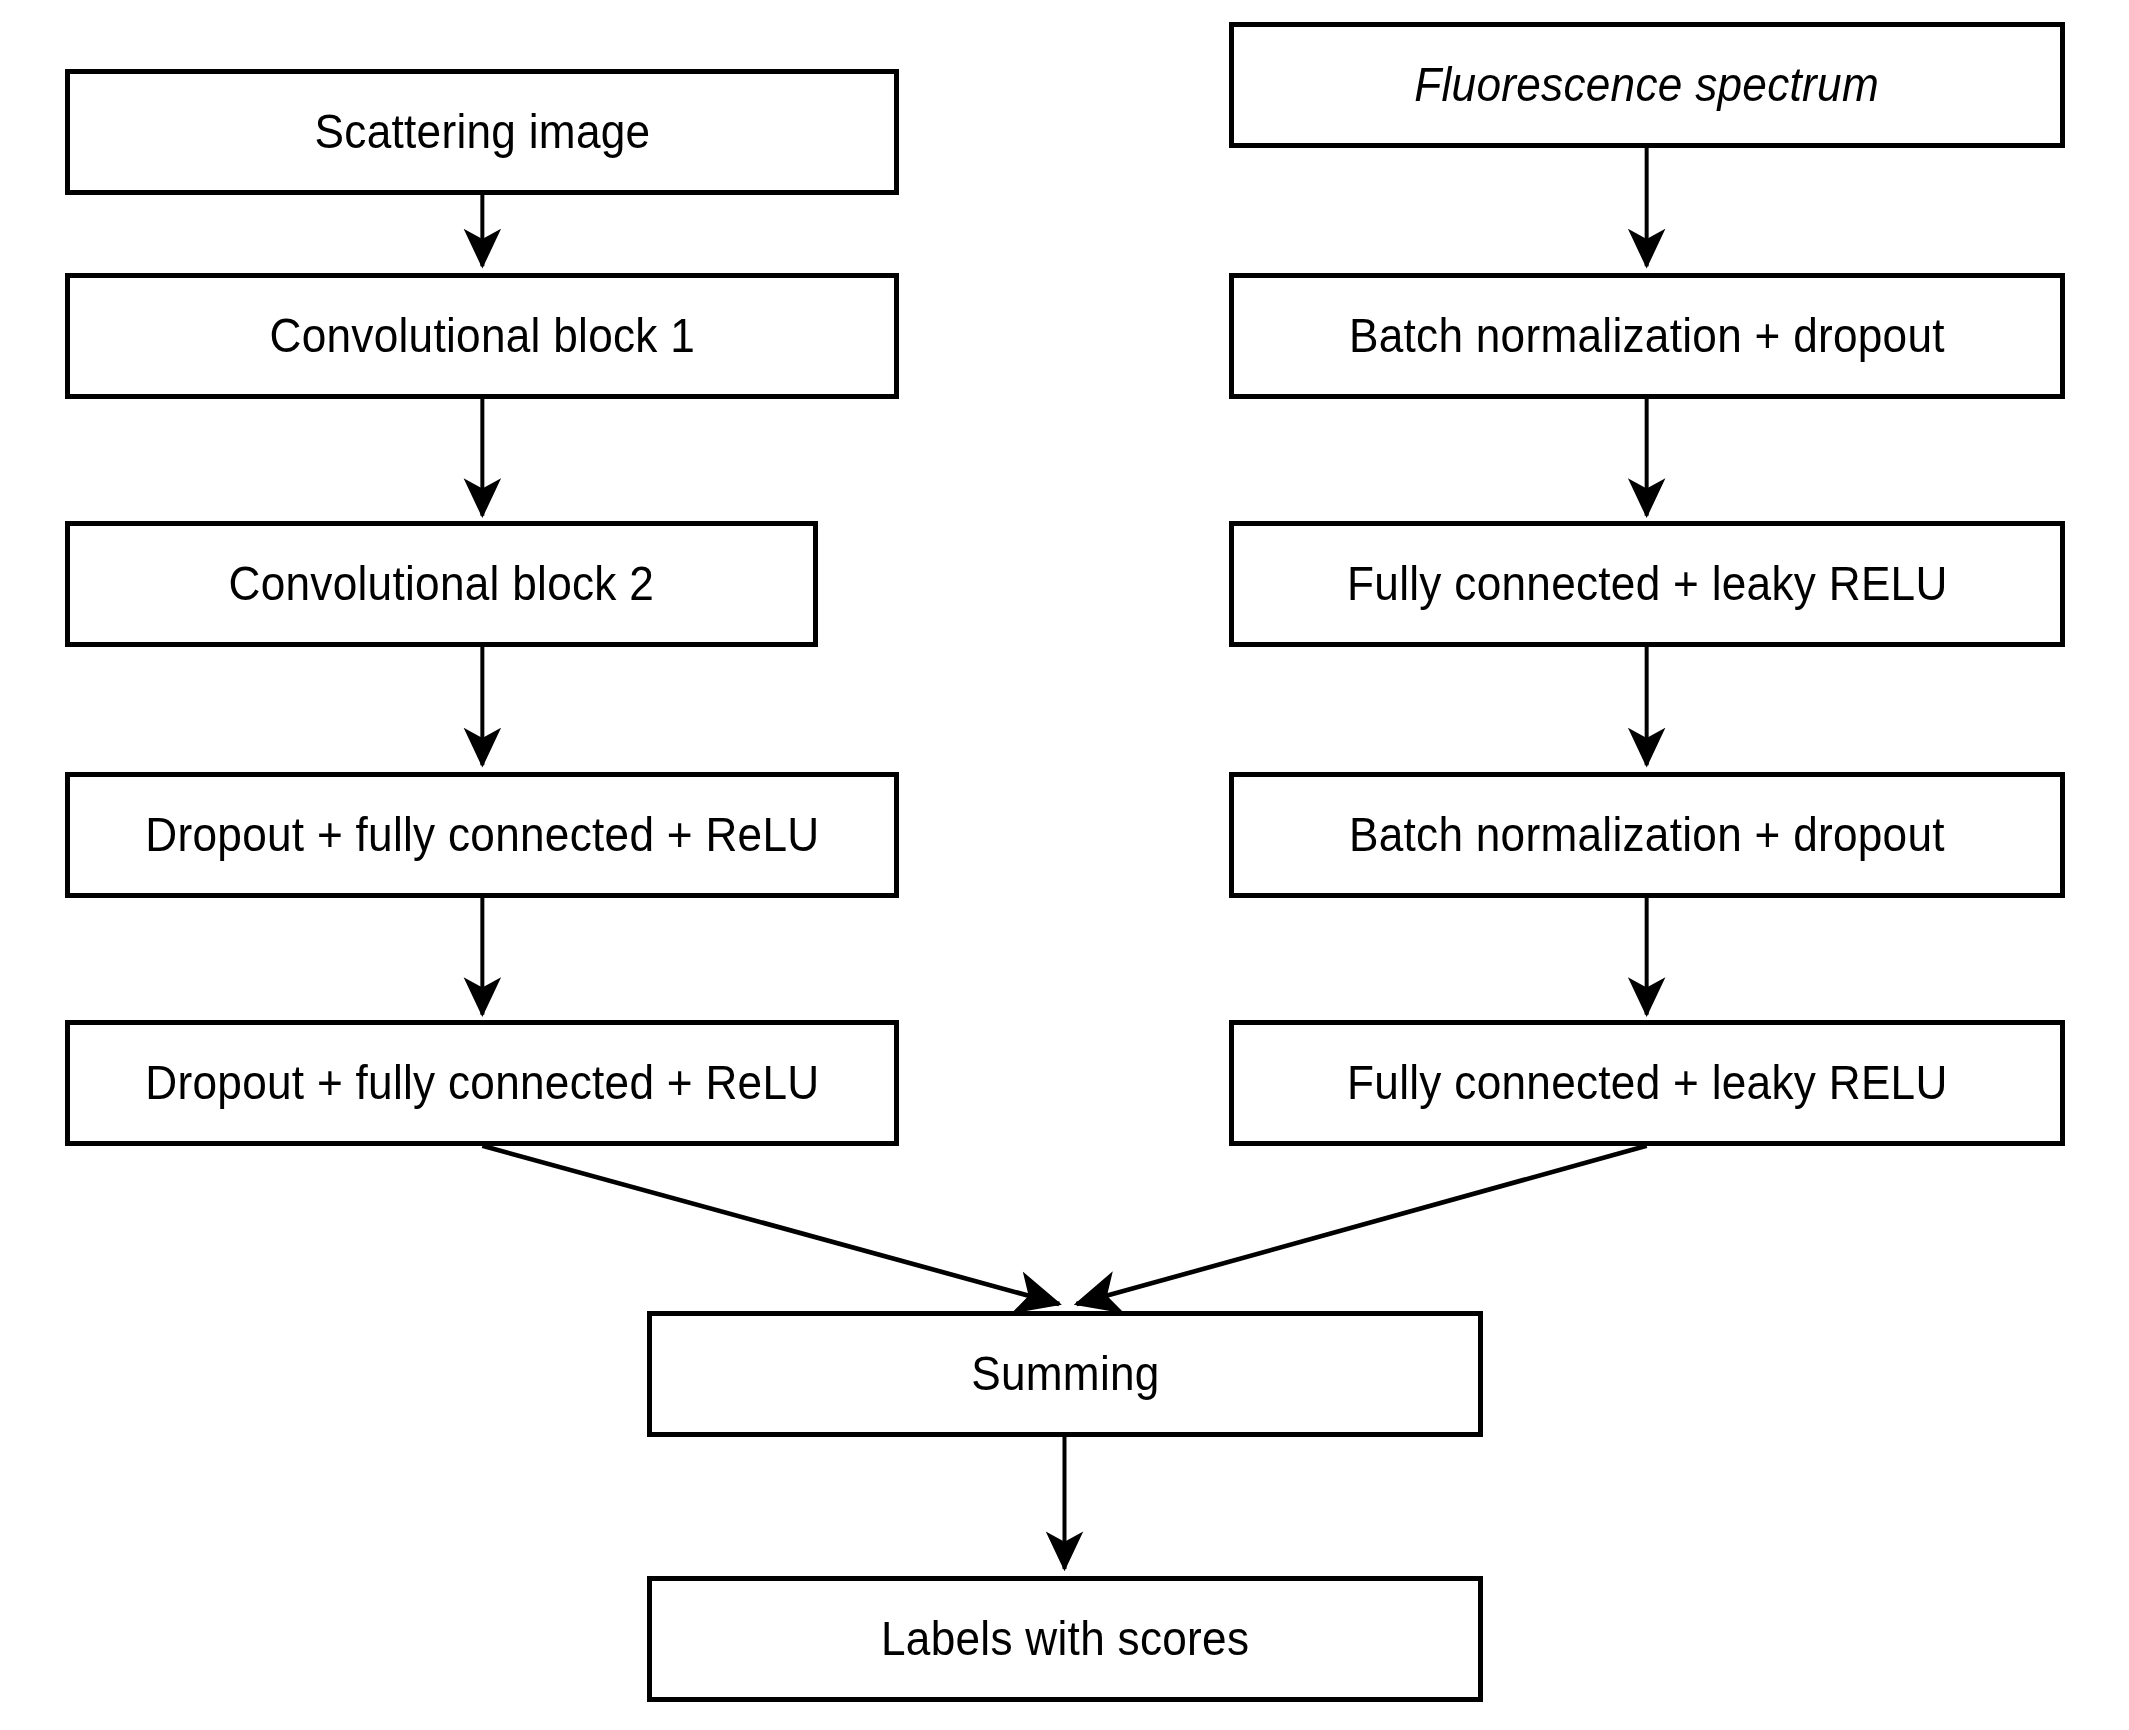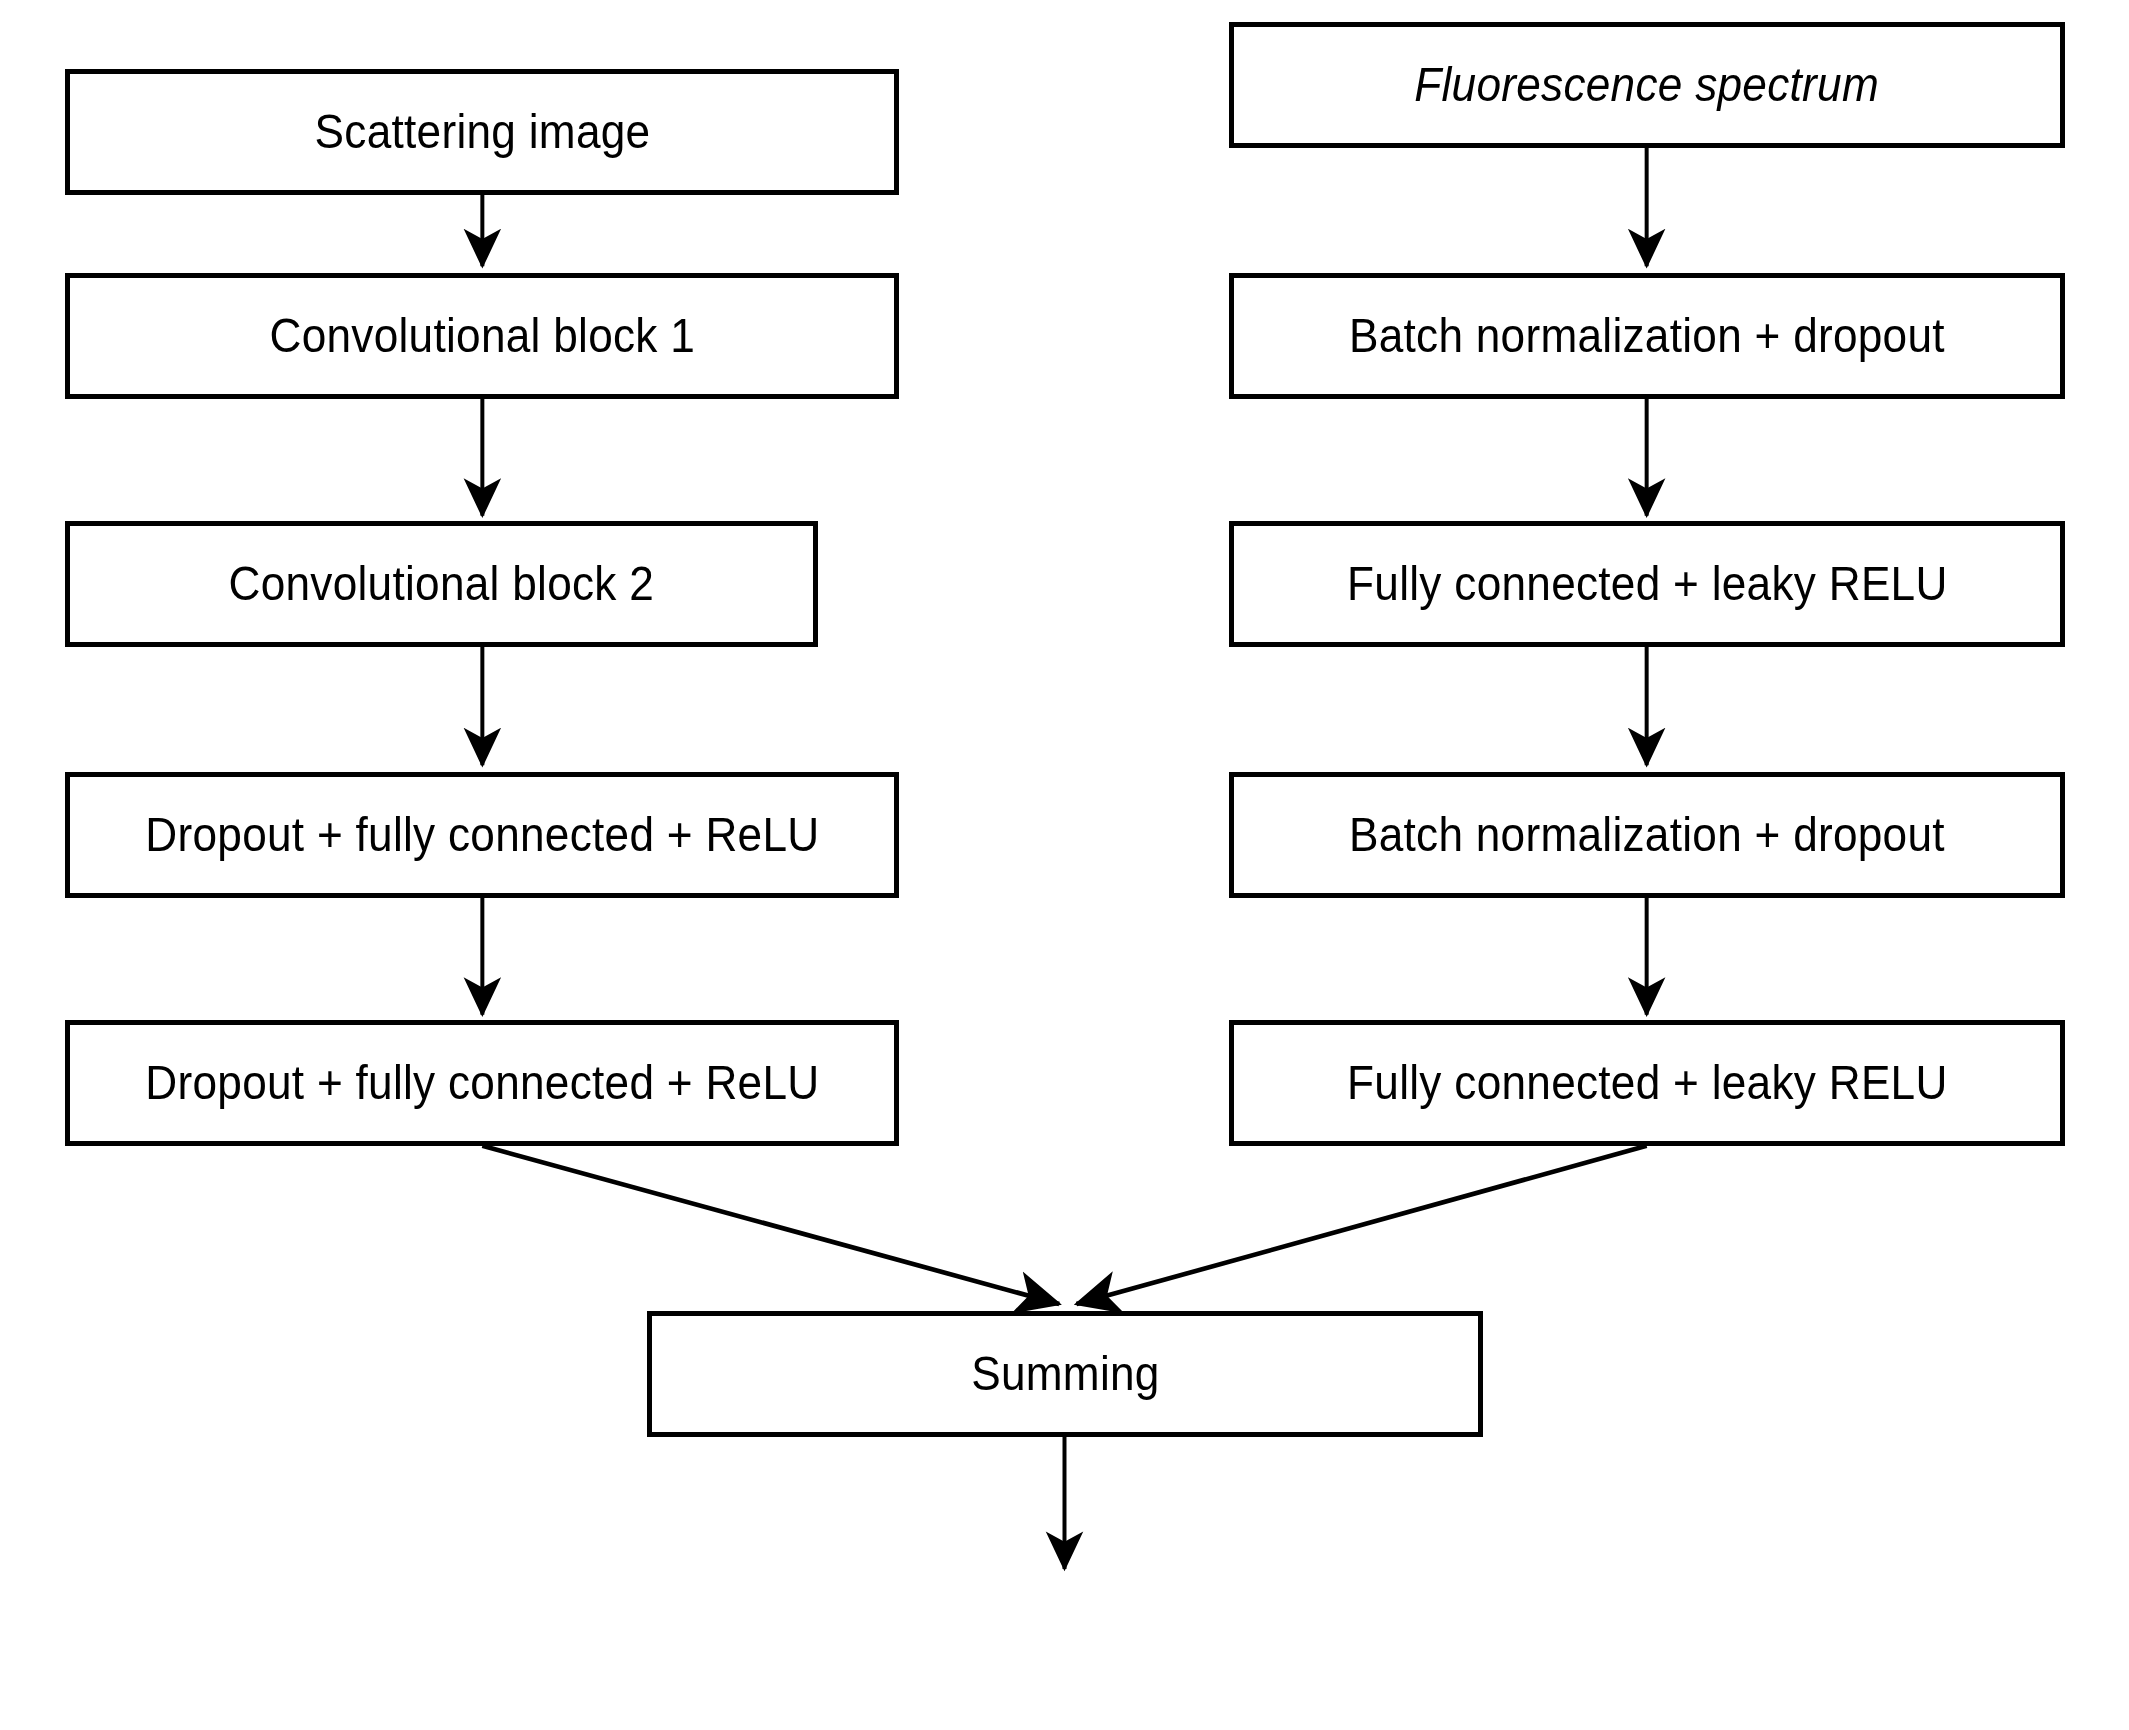--- a/index.html
+++ b/index.html
@@ -107,15 +107,18 @@
   </div>
 
   <div class="node-box" style="left:1229px; top:1020px; width:836px; height:126px;">
     <span class="node-label">Fully connected + leaky RELU</span>
   </div>
 
   <div class="node-box" style="left:647px; top:1311px; width:836px; height:126px;">
     <span class="node-label">Summing</span>
   </div>
 
+  <div class="node-box" style="left:647px; top:1576px; width:836px; height:126px;">
+    <span class="node-label">Labels with scores</span>
+  </div>
 
 </div>
 
 
 </body></html>

